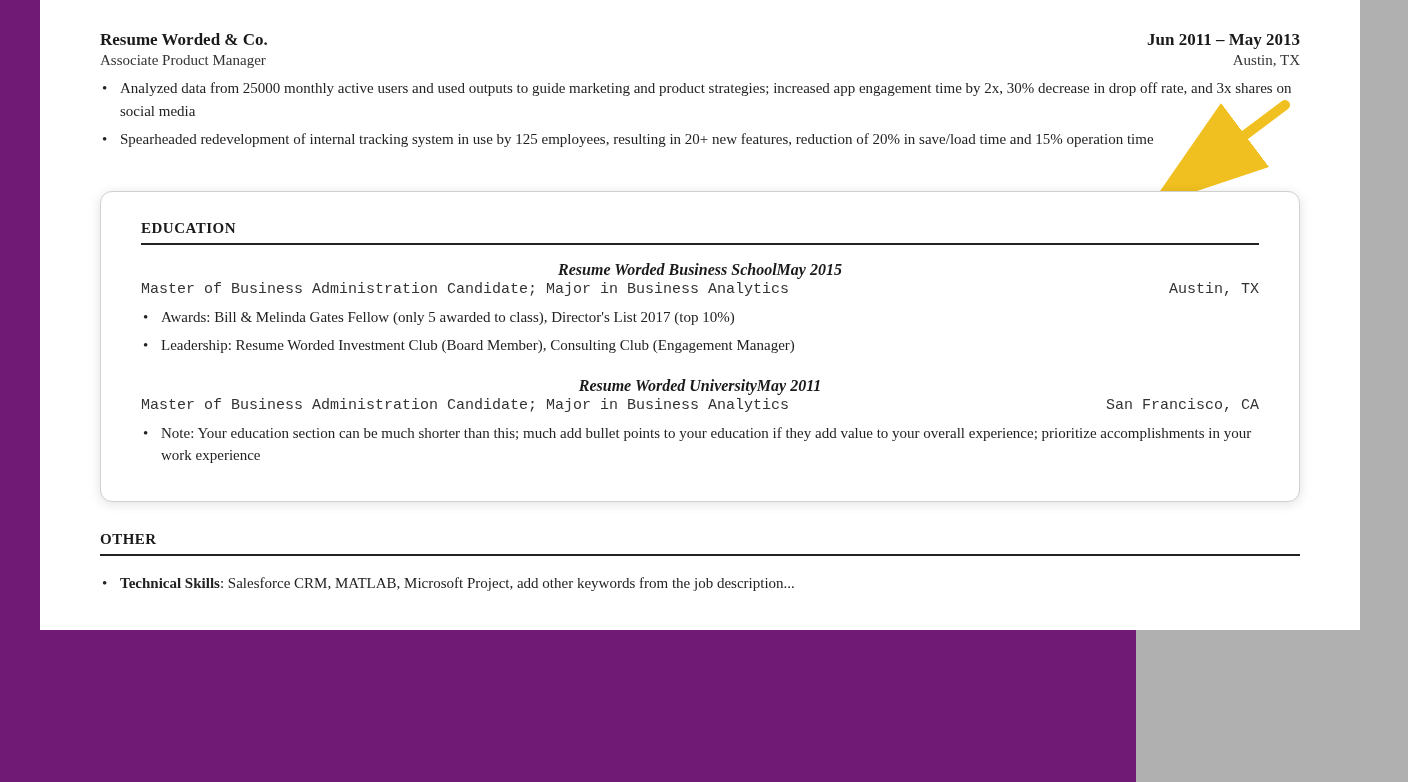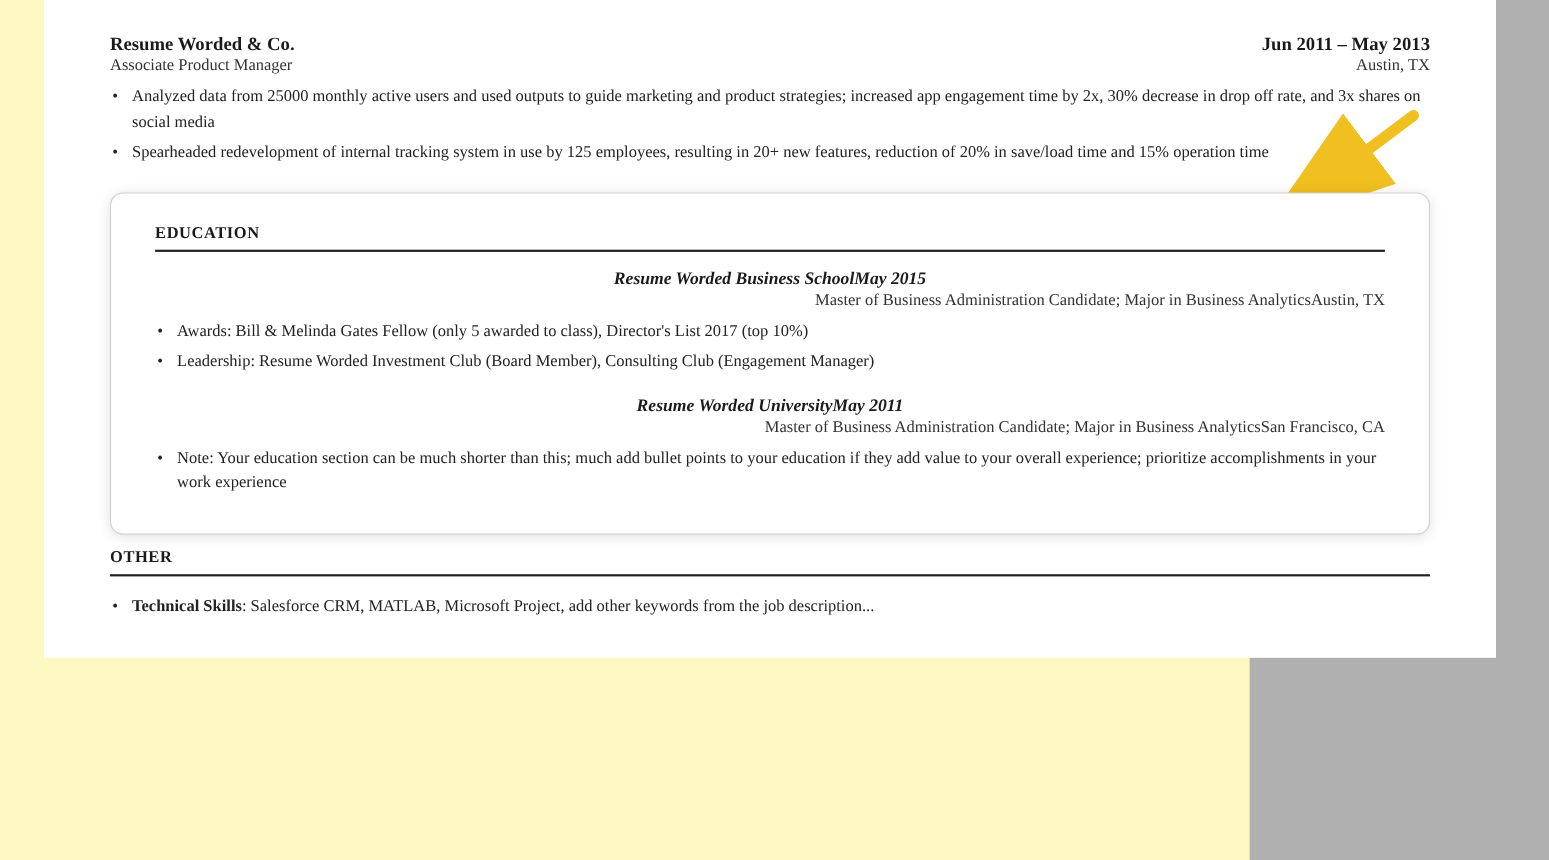--- a/index.html
+++ b/index.html
@@ -13,21 +13,21 @@
       height: 782px;
       background-color: #b0b0b0;
       font-family: 'Times New Roman', Times, serif;
       overflow: hidden;
       position: relative;
     }
 
     .page-wrapper {
       width: 1136px;
       height: 782px;
-      background-color: #fef9c3;
+      background-color: #701a75;
       position: relative;
       padding: 0 40px;
     }
 
     .resume-container {
       background-color: #ffffff;
       width: 1320px;
       margin: 0 auto;
       padding: 30px 60px;
       position: relative;
@@ -94,21 +94,21 @@
       left: 2px;
       top: 0;
     }
 
     
     .education-card {
       background: #ffffff;
       border: 1px solid #d0d0d0;
       border-radius: 12px;
       padding: 28px 40px;
-      margin: 8px 0;
+      margin: 24px 0;
       position: relative;
       z-index: 10;
       box-shadow: 0 2px 12px rgba(0,0,0,0.12);
     }
 
     .section-title {
       font-size: 15px;
       font-weight: bold;
       color: #1a1a1a;
       letter-spacing: 0.5px;
@@ -137,22 +137,23 @@
     }
 
     .school-date {
       font-weight: bold;
       font-size: 16px;
       color: #1a1a1a;
     }
 
     .school-degree-row {
       display: flex;
-      justify-content: flex-end;
+      justify-content: space-between;
       margin-bottom: 8px;
+      font-family: Liberation Mono, monospace;
     }
 
     .school-degree {
       font-size: 15px;
       color: #333;
     }
 
     .school-location {
       font-size: 15px;
       color: #333;

